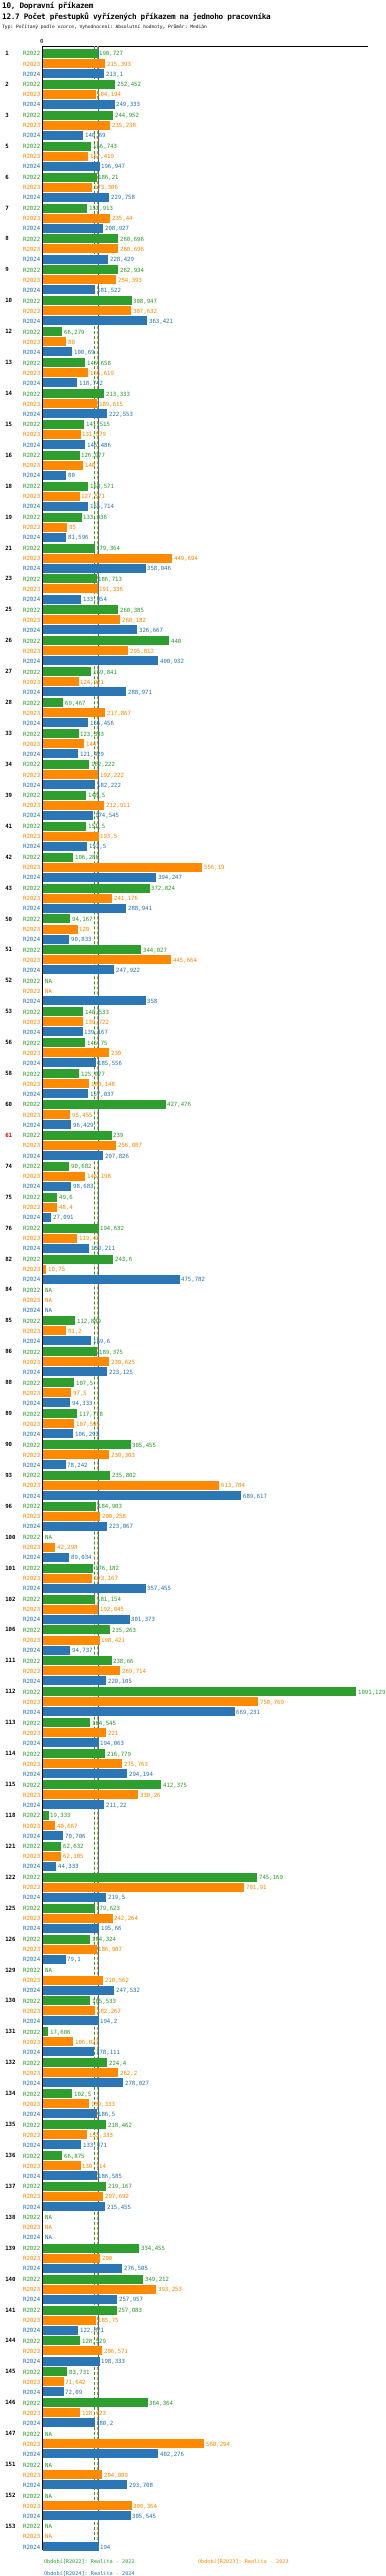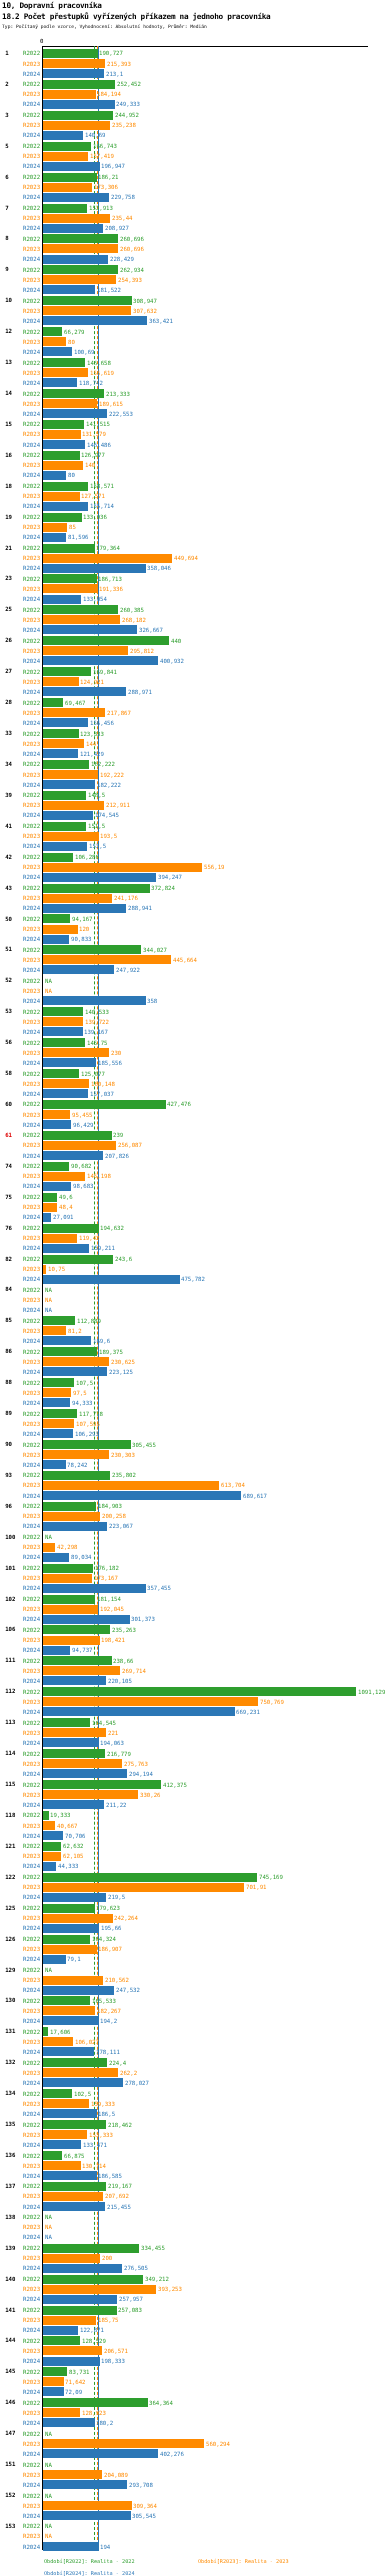--- a/index.html
+++ b/index.html
@@ -25,22 +25,22 @@
   .na-value{font-size:5.7px;left:45px;}
   .legend-text{font-size:5.2px;}
   .c-2022{color:#2E9E2E;}
   .c-2023{color:#FF8A00;}
   .c-2024{color:#2B77B6;}
 </style>
 </head>
 <body>
 
 <div class="page">
-  <div class="abs title1">10, Dopravní pracovníka</div>
-  <div class="abs title2">18.2 Počet přestupků vyřízených příkazem na jednoho pracovníka</div>
+  <div class="abs title1">10, Dopravní příkazem</div>
+  <div class="abs title2">12.7 Počet přestupků vyřízených příkazem na jednoho pracovníka</div>
   <div class="abs subtitle">Typ: Počítaný podle vzorce, Vyhodnocení: Absolutní hodnoty, Průměr: Medián</div>
 
   <div class="abs zero-label">0</div>
   <div class="abs axis-h"></div>
   <div class="abs axis-v"></div>
 
   <div id="median-lines">
       <div class="abs median-line median-dashed" style="left: 94px; border-left-color: rgb(46, 158, 46);"></div>
       <div class="abs median-line median-dashed" style="left: 97px; border-left-color: rgb(255, 138, 0);"></div>
       <div class="abs median-line median-solid" style="left: 98px; border-left-color: rgb(43, 119, 182);"></div>

